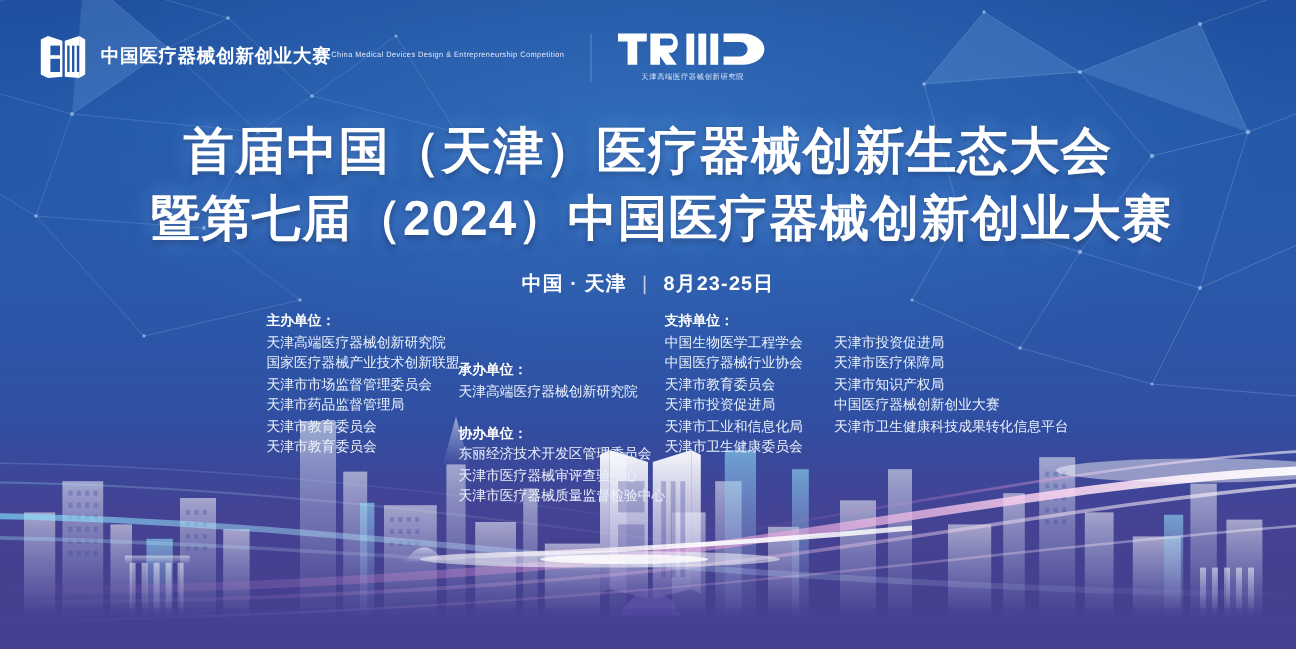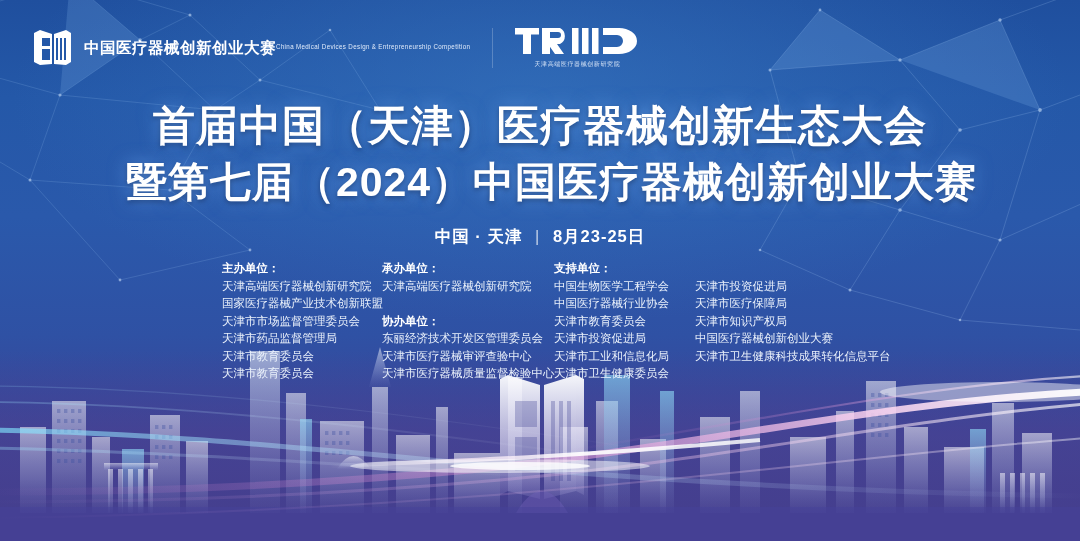--- a/index.html
+++ b/index.html
@@ -60,21 +60,21 @@
   }
   .meta .sep{opacity:.7;font-weight:normal;margin:0 7px;}
 
   
   .orgs{
     position:absolute;left:222px;top:260px;display:flex;align-items:flex-start;
     color:#f2f6fd;
   }
   .col{display:flex;flex-direction:column;}
   .col.c1{width:160px;}
-  .col.c2{width:172px;}
+  .col.c2{width:172px;margin-top:41px;}
   .col.c3{width:117px;}
   .col.c4{width:auto;margin-left:24px;}
   .o-head{font-size:11.5px;font-weight:bold;line-height:17.5px;color:#ffffff;white-space:nowrap;}
   .o-item{font-size:11.5px;line-height:17.5px;color:#eaf1fb;white-space:nowrap;}
   .o-gap{height:17.5px;}
 </style>
 </head>
 <body>
 
 <div id="banner">

